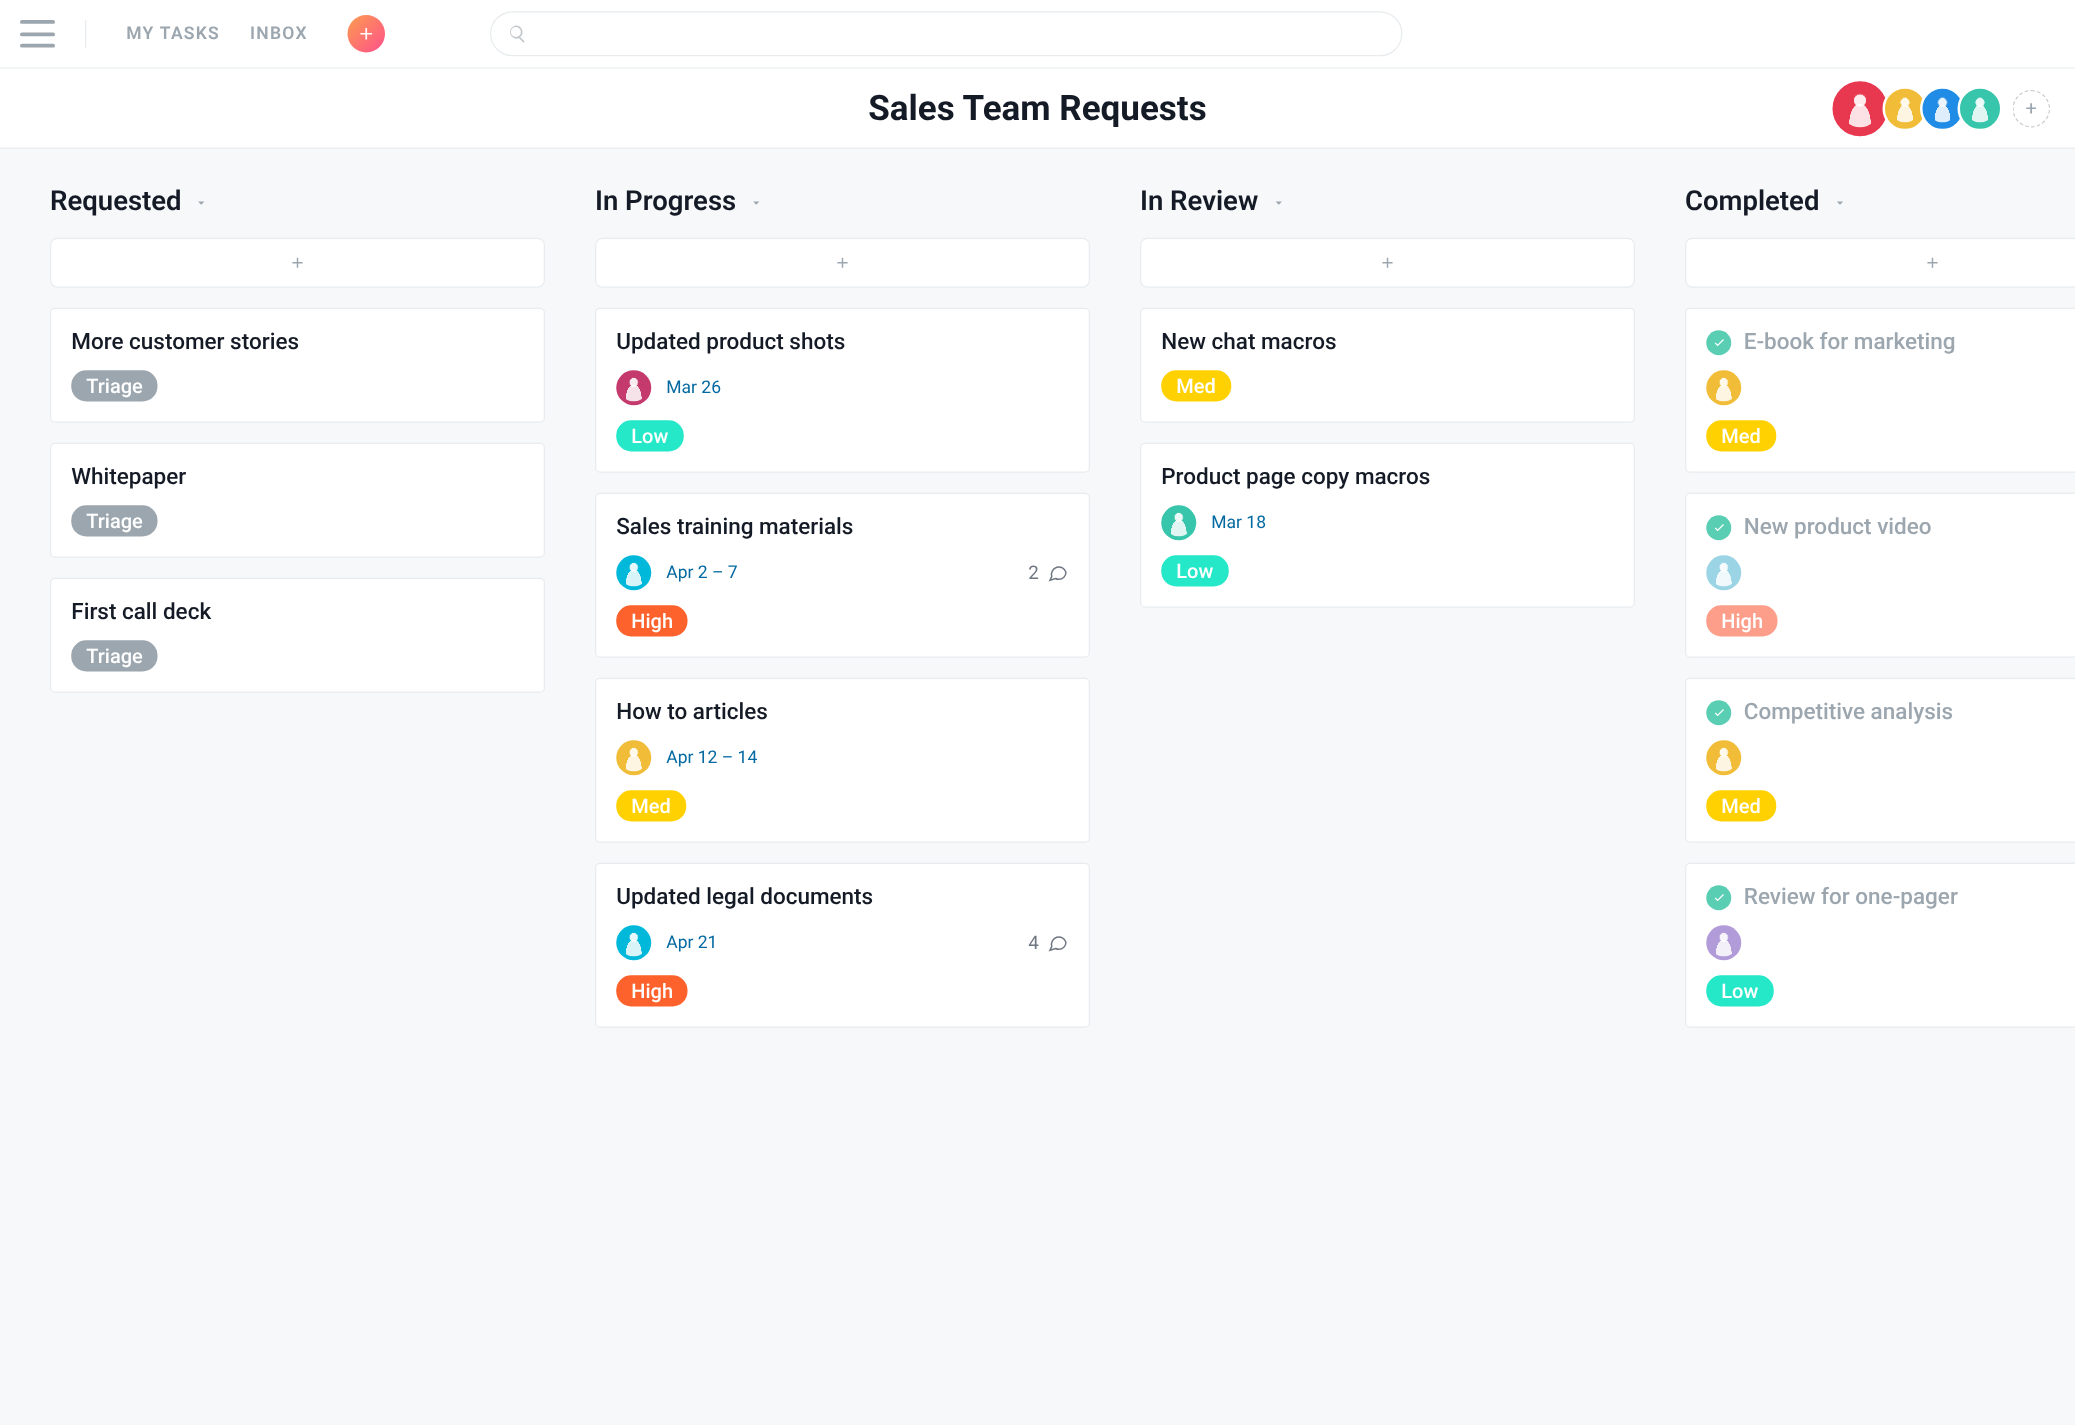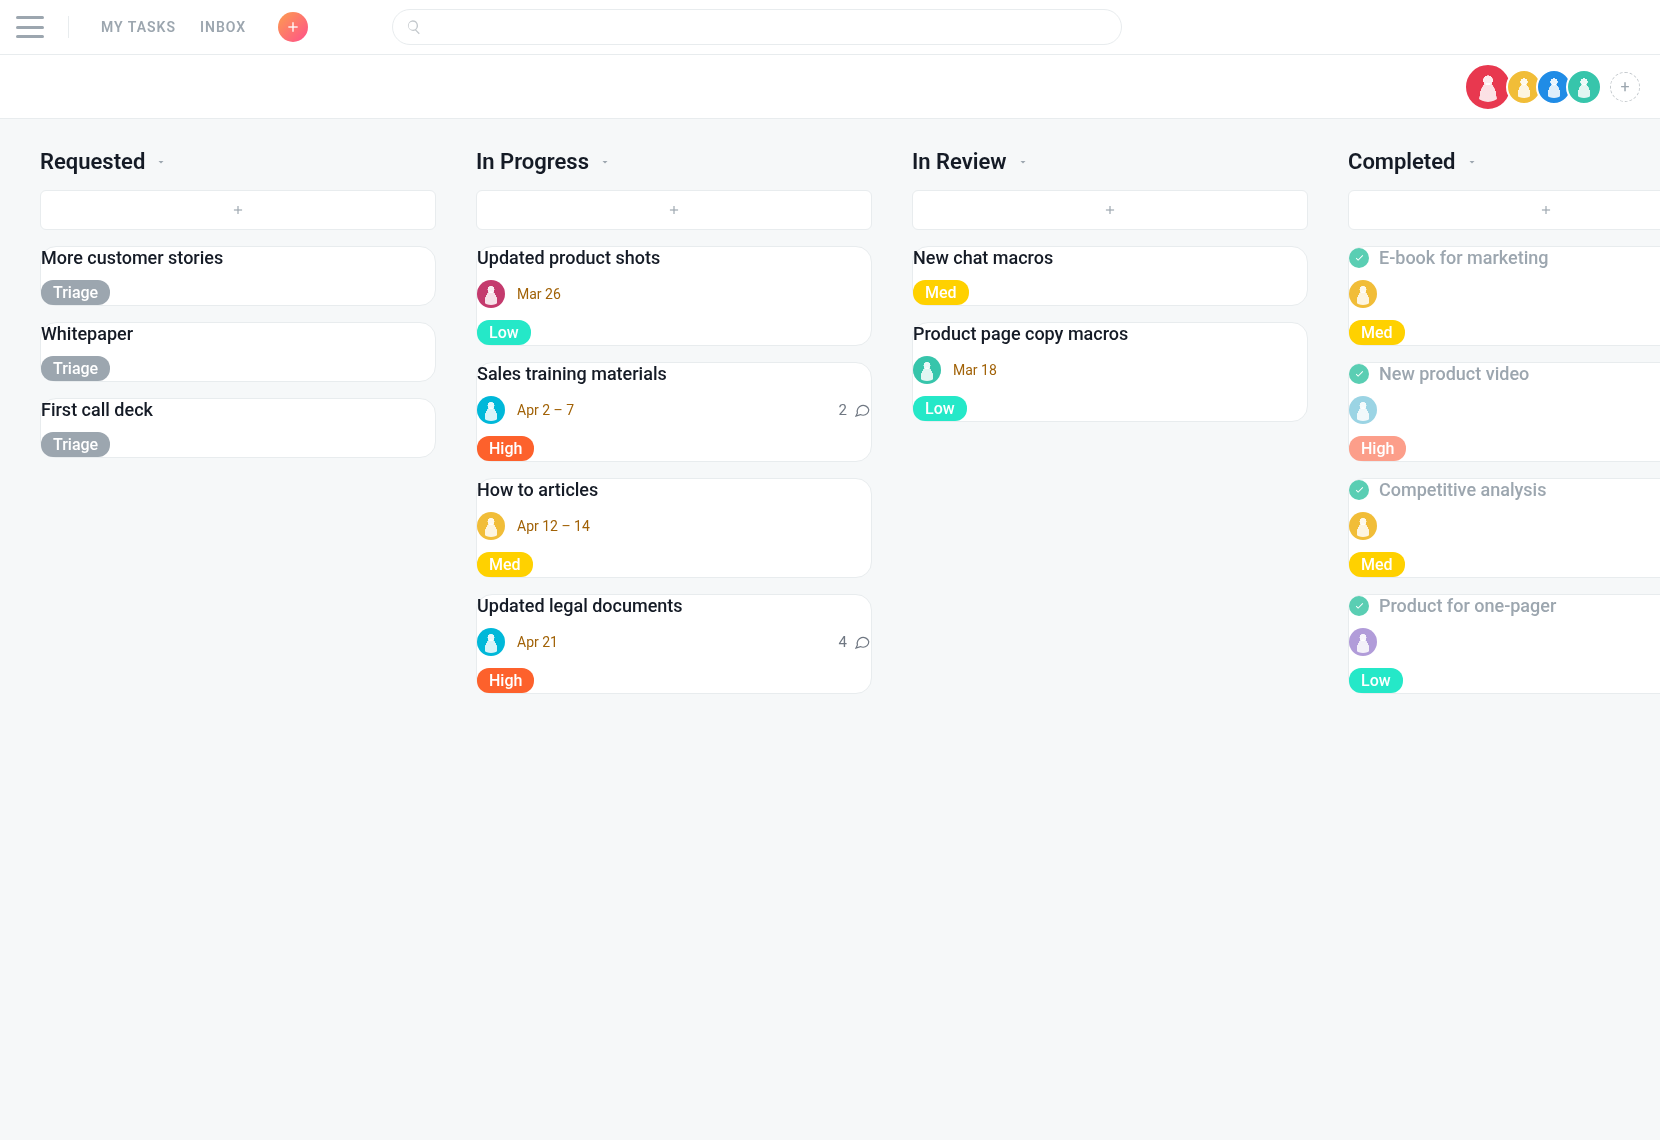--- a/index.html
+++ b/index.html
@@ -125,22 +125,22 @@
   }
   .add-card-btn {
     height: 40px; width: 100%;
     border: 1px solid #e8ecee; border-radius: 6px;
     background: #fff; display: flex; align-items: center; justify-content: center;
     color: #9ca6af; cursor: pointer; margin-bottom: 16px;
   }
   .add-card-btn svg { width: 14px; height: 14px; fill: #9ca6af; }
 
   .card {
-    background: #fff; border: 1px solid #e8ecee; border-radius: 16px;
-    padding: 0; margin-bottom: 16px;
+    background: #fff; border: 1px solid #e8ecee; border-radius: 4px;
+    padding: 16px; margin-bottom: 16px;
     cursor: pointer;
   }
   .card-title-row {
     display: flex; align-items: center; gap: 10px; margin-bottom: 12px;
   }
   .card-title {
     font-size: 18px; font-weight: 500; color: #151b26;
   }
   .completed .card-title { color: #9ca6af; }
   .check-icon {
@@ -150,21 +150,21 @@
   }
   .check-icon svg { width: 11px; height: 11px; fill: #fff; }
   .card-meta {
     display: flex; align-items: center; gap: 12px;
   }
   .card-avatar {
     width: 28px; height: 28px; border-radius: 50%;
     display:flex;align-items:center;justify-content:center;
     color:#fff;font-size:10px;font-weight:600;
   }
-  .card-date { font-size: 14px; color: #a16207; }
+  .card-date { font-size: 14px; color: #0369a1; }
   .card-comments {
     margin-left: auto; display: flex; align-items: center; gap: 6px;
     color: #6f7782; font-size: 15px;
   }
   .card-comments svg { width: 18px; height: 18px; fill: none; stroke: #6f7782; stroke-width: 1.6; }
   .tags { margin-top: 12px; display: flex; gap: 6px; }
   .tag {
     display: inline-block; padding: 3px 12px; border-radius: 12px;
     font-size: 16px; font-weight: 500; color: #fff;
   }
@@ -196,20 +196,21 @@
     <div class="search">
       <svg viewBox="0 0 24 24">
           <path d="M10 2a8 8 0 015.292 13.999l5.354 5.354-1.414 1.414-5.354-5.354A8 8 0 1110 2zm0 2a6 6 0 100 12 6 6 0 000-12z"></path>
         </svg>
       <input type="text" placeholder="" style="">
     </div>
   </div>
 </div>
 
 <div class="project-header">
+  <div class="project-title">Sales Team Requests</div>
   <div class="members" id="members-container">
 
   <div class="avatar large" style="background: rgb(232, 56, 79);">
         <div class="avatar-silhouette"></div>
       </div>
       <div class="avatar" style="background: rgb(241, 189, 56);">
         <div class="avatar-silhouette"></div>
       </div>
       <div class="avatar" style="background: rgb(32, 140, 230);">
         <div class="avatar-silhouette"></div>
@@ -445,21 +446,21 @@
           <span class="tag tag-med">Med</span>
         </div>
       </div>
       <div class="card completed">
         <div class="card-title-row">
           <span class="check-icon">
             <svg viewBox="0 0 24 24">
               <path d="M9 16.2l-3.5-3.5L4 14.2l5 5 11-11-1.5-1.5z"></path>
             </svg>
           </span>
-          <div class="card-title">Product for one-pager</div>
+          <div class="card-title">Review for one-pager</div>
         </div>
         <div class="card-meta">
           <div class="card-avatar" style="background: rgb(177, 156, 217);">
             <div class="avatar-silhouette" style="width: 80%; height: 80%;"></div>
           </div>
         </div>
         <div class="tags">
           <span class="tag tag-low">Low</span>
         </div>
       </div>

